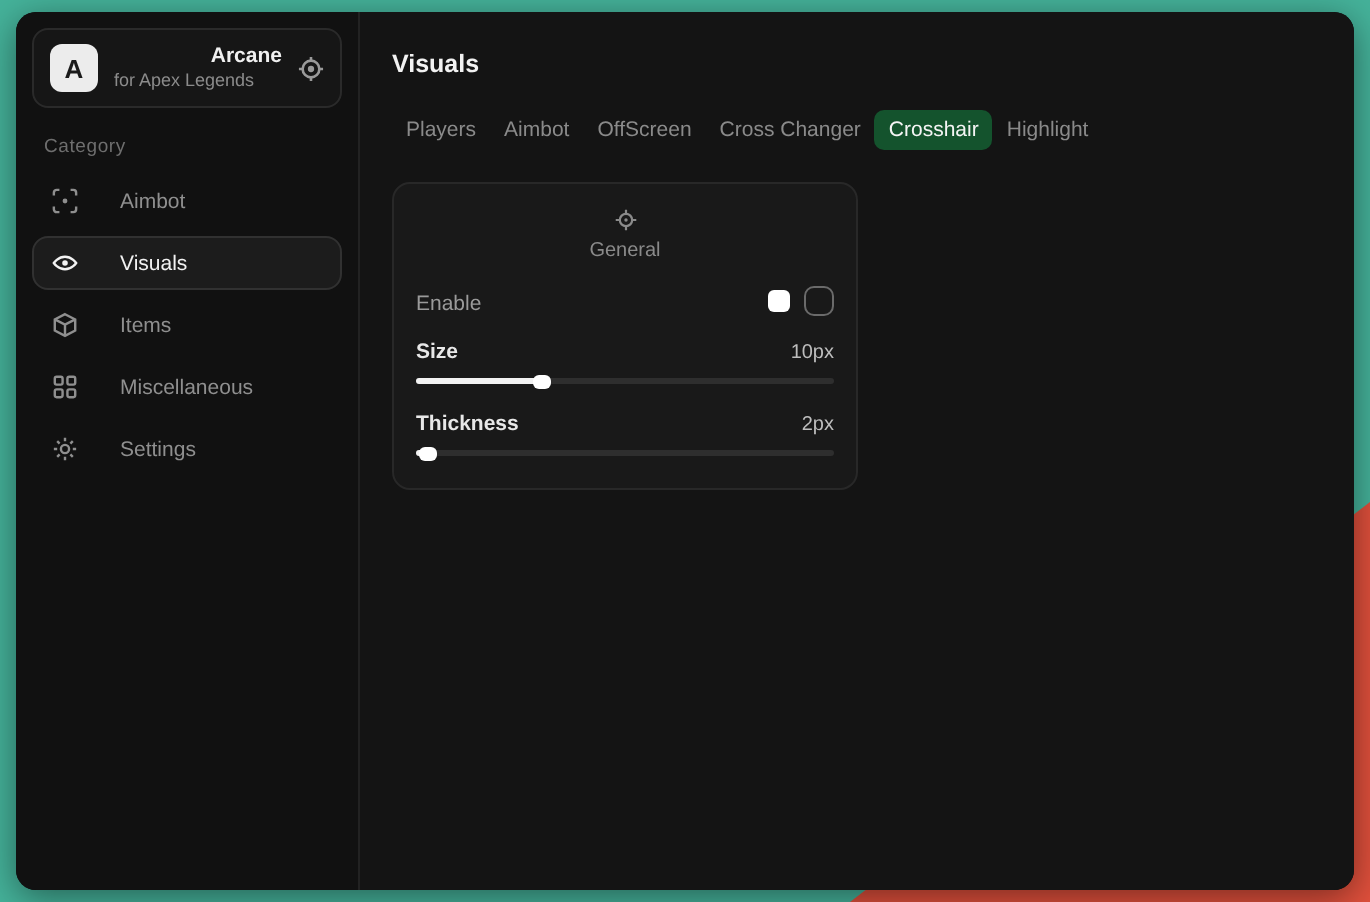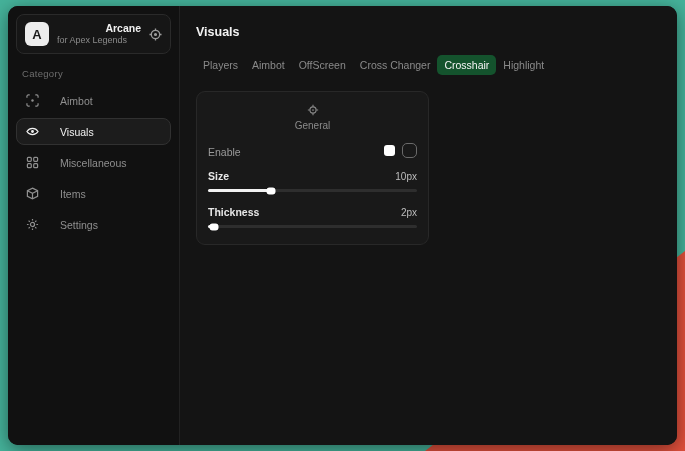--- a/index.html
+++ b/index.html
@@ -143,37 +143,37 @@
           <path d="M1 7s2.2-3.4 6-3.4S13 7 13 7s-2.2 3.4-6 3.4S1 7 1 7z"></path>
           <circle cx="7" cy="7" r="1.5" fill="currentColor" stroke="none"></circle>
         </svg>
       </span>
       <span>Visuals</span>
     </div>
 
     <div class="side-item">
       <span class="icn">
         <svg width="13" height="13" viewBox="0 0 14 14" fill="none" stroke="currentColor" stroke-width="1.3">
+          <path d="M7 1.2 12.5 4v6L7 12.8 1.5 10V4L7 1.2z"></path>
+          <path d="M1.5 4 7 6.8 12.5 4M7 6.8v6"></path>
+        </svg>
+      </span>
+      <span>Items</span>
+    </div>
+
+    <div class="side-item">
+      <span class="icn">
+        <svg width="13" height="13" viewBox="0 0 14 14" fill="none" stroke="currentColor" stroke-width="1.3">
           <rect x="1.5" y="1.5" width="4.2" height="4.2" rx="1"></rect>
           <rect x="8.3" y="1.5" width="4.2" height="4.2" rx="1"></rect>
           <rect x="1.5" y="8.3" width="4.2" height="4.2" rx="1"></rect>
           <rect x="8.3" y="8.3" width="4.2" height="4.2" rx="1"></rect>
         </svg>
       </span>
       <span>Miscellaneous</span>
-    </div>
-
-    <div class="side-item">
-      <span class="icn">
-        <svg width="13" height="13" viewBox="0 0 14 14" fill="none" stroke="currentColor" stroke-width="1.3">
-          <path d="M7 1.2 12.5 4v6L7 12.8 1.5 10V4L7 1.2z"></path>
-          <path d="M1.5 4 7 6.8 12.5 4M7 6.8v6"></path>
-        </svg>
-      </span>
-      <span>Items</span>
     </div>
 
     <div class="side-item">
       <span class="icn">
         <svg width="13" height="13" viewBox="0 0 14 14" fill="none" stroke="currentColor" stroke-width="1.3">
           <circle cx="7" cy="7" r="2.2"></circle>
           <path d="M7 1v1.8M7 11.2V13M1 7h1.8M11.2 7H13M2.8 2.8l1.3 1.3M9.9 9.9l1.3 1.3M11.2 2.8 9.9 4.1M4.1 9.9l-1.3 1.3"></path>
         </svg>
       </span>
       <span>Settings</span>

